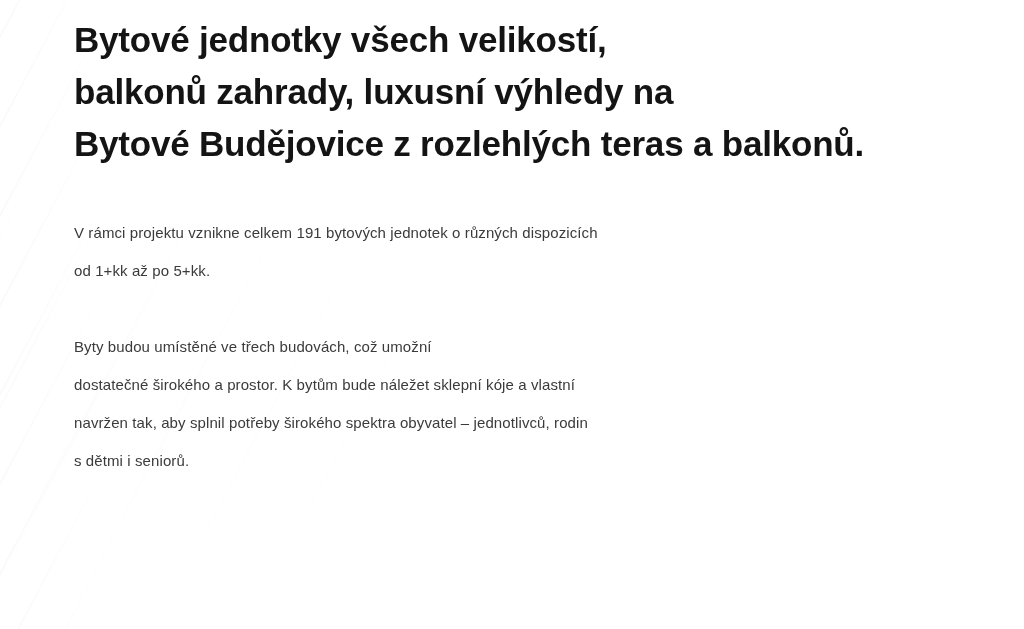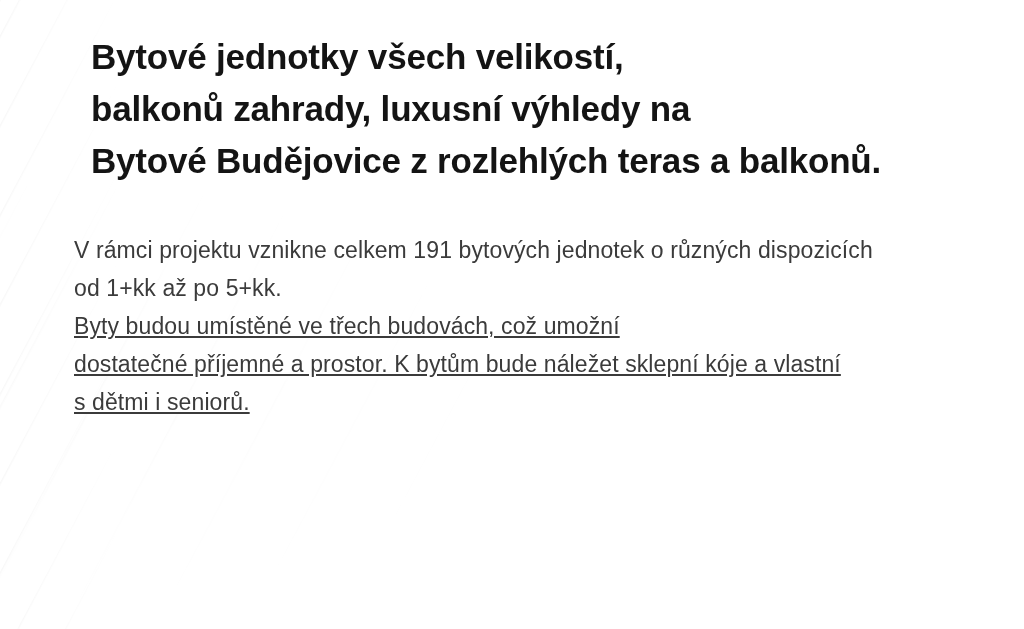--- a/index.html
+++ b/index.html
@@ -52,51 +52,51 @@
   }
 
   .content {
     position: relative;
     z-index: 2;
     padding: 14px 60px 0 74px;
     box-sizing: border-box;
   }
 
   .headline {
-    margin: 17px;
+    margin: 0;
     font-size: 35px;
     line-height: 52px;
     font-weight: 700;
     color: #141414;
     letter-spacing: -0.2px;
     max-width: 900px;
   }
   .headline .hl-line {
     display: block;
     white-space: nowrap;
   }
 
   .body-block {
     margin-top: 44px;
     max-width: 890px;
   }
   .paragraph {
     margin: 0;
-    font-size: 23px;
+    font-size: 15px;
     line-height: 38px;
     color: #3b3b3b;
     font-weight: 400;
     letter-spacing: 0.1px;
   }
   .paragraph .p-line {
     display: block;
     white-space: nowrap;
   }
   .paragraph + .paragraph {
-    text-decoration: underline;
+    margin-top: 38px;
   }
 </style>
 </head>
 <body>
 
 <div class="bg-texture"></div>
 <div class="bg-texture-2"></div>
 
 <div class="content">
 
@@ -108,18 +108,19 @@
 
   <div class="body-block">
 
     <p class="paragraph">
       <span class="p-line">V rámci projektu vznikne celkem 191 bytových jednotek o různých dispozicích</span>
       <span class="p-line">od 1+kk až po 5+kk.</span>
     </p>
 
     <p class="paragraph">
       <span class="p-line">Byty budou umístěné ve třech budovách, což umožní</span>
-      <span class="p-line">dostatečné příjemné a prostor. K bytům bude náležet sklepní kóje a vlastní</span>
+      <span class="p-line">dostatečné širokého a prostor. K bytům bude náležet sklepní kóje a vlastní</span>
+      <span class="p-line">navržen tak, aby splnil potřeby širokého spektra obyvatel – jednotlivců, rodin</span>
       <span class="p-line">s dětmi i seniorů.</span>
     </p>
 
   </div>
 </div>
 
 </body></html>

